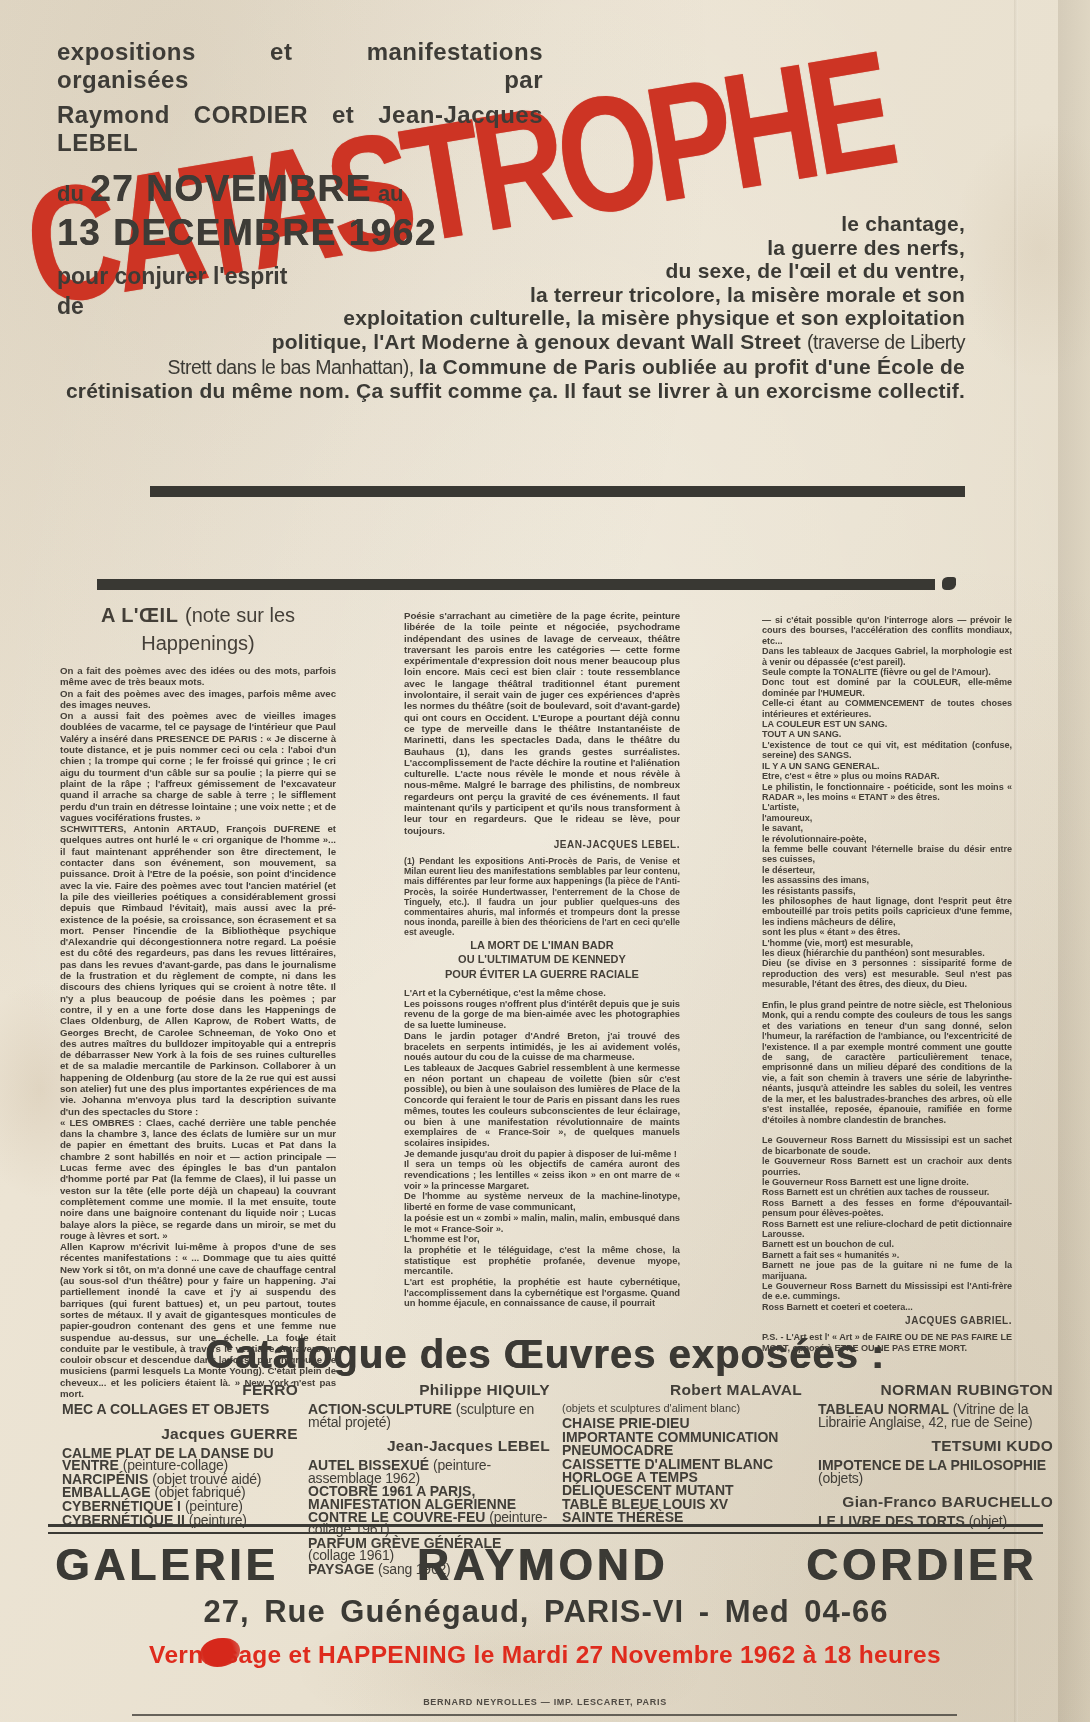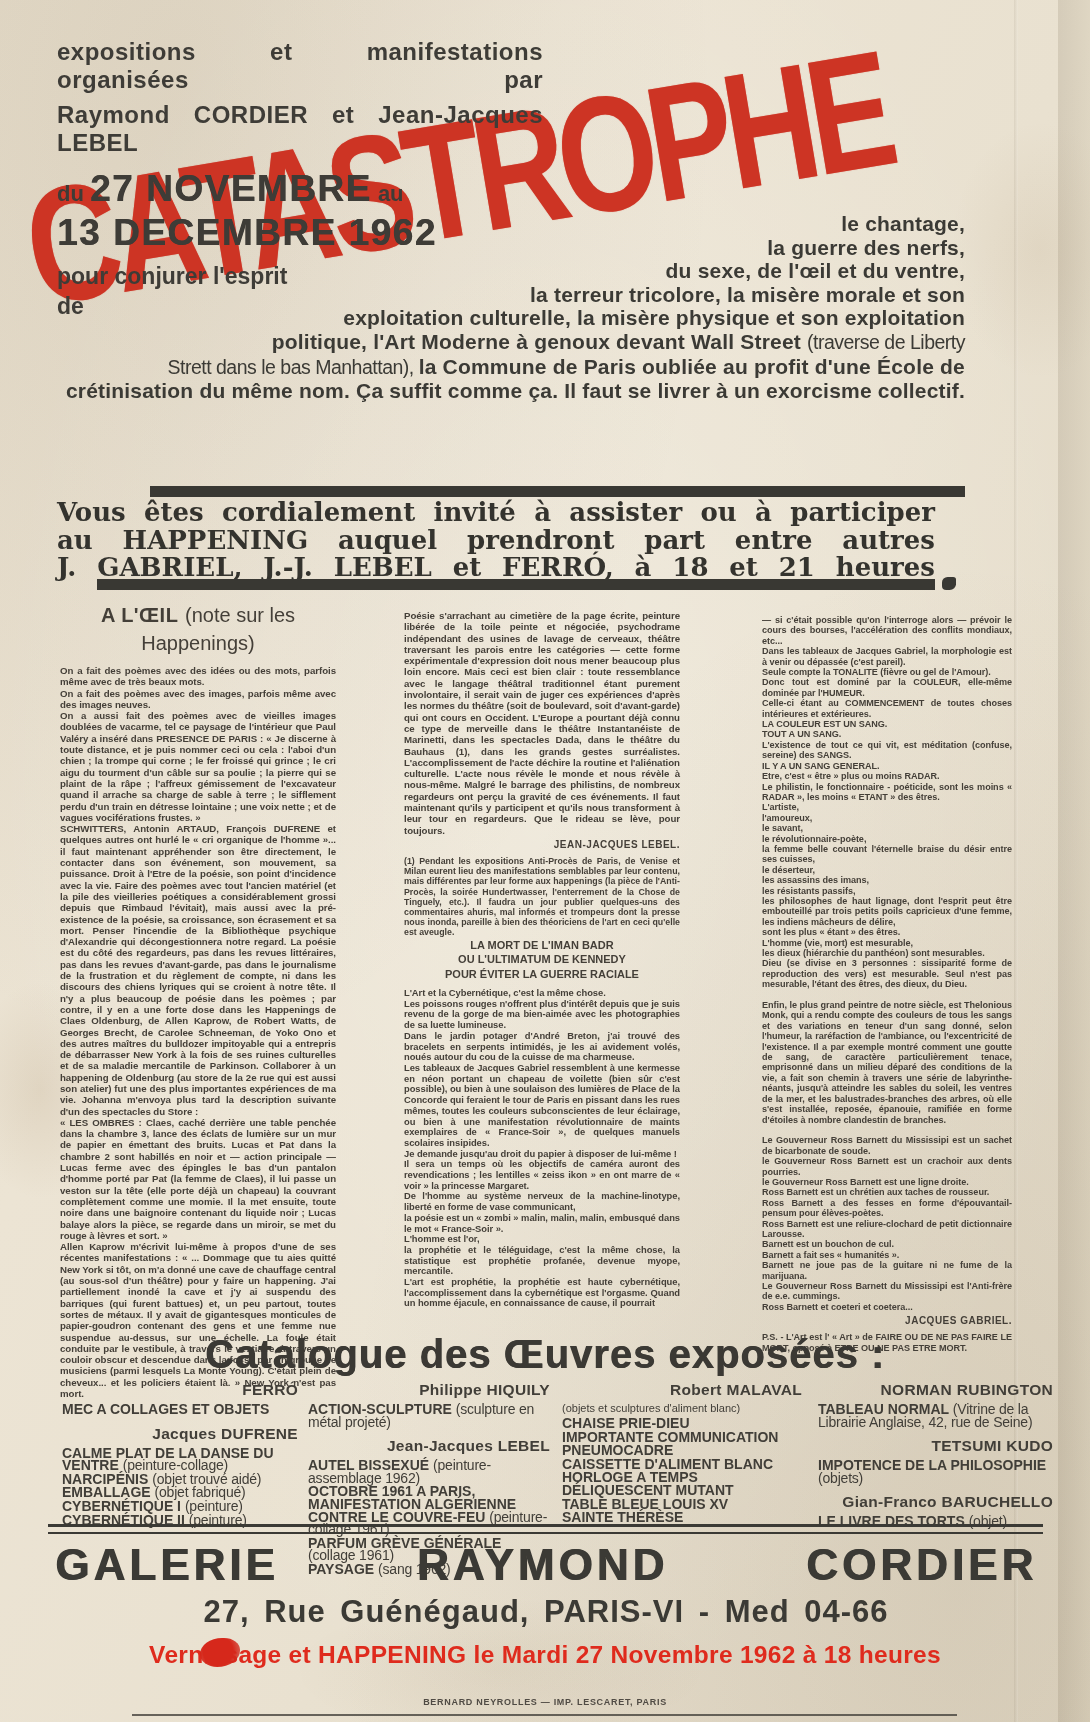--- a/index.html
+++ b/index.html
@@ -129,25 +129,20 @@
     <div>la guerre des nerfs,</div>
     <div>du sexe, de l'œil et du ventre,</div>
     <div>la terreur tricolore, la misère morale et son</div>
     <div>exploitation culturelle, la misère physique et son exploitation</div>
     <div><span>politique, l'Art Moderne à genoux devant Wall Street </span><span class="lt">(traverse de Liberty</span></div>
     <div><span class="lt">Strett dans le bas Manhattan), </span><span>la Commune de Paris oubliée au profit d'une École de</span></div>
     <div>crétinisation du même nom.  Ça suffit comme ça.  Il faut se livrer à un exorcisme collectif.</div>
   </div>
 
   <div class="bar bar1"></div>
-  <div class="invitation">
-    <div class="inv-line">Vous êtes cordialement invité à assister ou à participer</div>
-    <div class="inv-line">au HAPPENING auquel prendront part entre autres</div>
-    <div class="inv-line">J. GABRIEL, J.-J. LEBEL et FERRÓ, à 18 et 21 heures</div>
-  </div>
   <div class="bar bar2"></div>
   <div class="bar2-blob"></div>
 
   <section class="col col1">
     <h2><span class="big">A L'ŒIL</span> <span class="note">(note sur les Happenings)</span></h2>
     <div class="body prelines">On a fait des poèmes avec des idées ou des mots, parfois même avec de très beaux mots.
 On a fait des poèmes avec des images, parfois même avec des images neuves.
 On a aussi fait des poèmes avec de vieilles images doublées de vacarme, tel ce paysage de l'intérieur que Paul Valéry a inséré dans PRESENCE DE PARIS : « Je discerne à toute distance, et je puis nommer ceci ou cela : l'aboi d'un chien ; la trompe qui corne ; le fer froissé qui grince ; le cri aigu du tourment d'un câble sur sa poulie ; la pierre qui se plaint de la râpe ; l'affreux gémissement de l'excavateur quand il arrache sa charge de sable à terre ; le sifflement perdu d'un train en détresse lointaine ; une voix nette ; et de vagues vociférations frustes. »
 SCHWITTERS, Antonin ARTAUD, François DUFRENE et quelques autres ont hurlé le « cri organique de l'homme »... il faut maintenant appréhender son être directement, le contacter dans son événement, son mouvement, sa puissance. Droit à l'Etre de la poésie, son point d'incidence avec la vie. Faire des poèmes avec tout l'ancien matériel (et la pile des vieilleries poétiques a considérablement grossi depuis que Rimbaud l'évitait), mais aussi avec la pré-existence de la poésie, sa croissance, son écrasement et sa mort. Penser l'incendie de la Bibliothèque psychique d'Alexandrie qui décongestionnera notre regard. La poésie est du côté des regardeurs, pas dans les revues littéraires, pas dans les revues d'avant-garde, pas dans le journalisme de la frustration et du règlement de compte, ni dans les discours des chiens lyriques qui se croient à notre tête. Il n'y a plus beaucoup de poésie dans les poèmes ; par contre, il y en a une forte dose dans les Happenings de Claes Oldenburg, de Allen Kaprow, de Robert Watts, de Georges Brecht, de Carolee Schneeman, de Yoko Ono et des autres maîtres du bulldozer impitoyable qui a entrepris de débarrasser New York à la fois de ses ruines culturelles et de sa maladie mercantile de Parkinson. Collaborer à un happening de Oldenburg (au store de la 2e rue qui est aussi son atelier) fut une des plus importantes expériences de ma vie. Johanna m'envoya plus tard la description suivante d'un des spectacles du Store :
 « LES OMBRES : Claes, caché derrière une table penchée dans la chambre 3, lance des éclats de lumière sur un mur de papier en émettant des bruits. Lucas et Pat dans la chambre 2 sont habillés en noir et — action principale — Lucas ferme avec des épingles le bas d'un pantalon d'homme porté par Pat (la femme de Claes), il lui passe un veston sur la tête (elle porte déjà un chapeau) la couvrant complètement comme une momie. Il la met ensuite, toute noire dans une baignoire contenant du liquide noir ; Lucas balaye alors la pièce, se regarde dans un miroir, se met du rouge à lèvres et sort. »
@@ -218,21 +213,21 @@
   </section>
 
   <div class="cat-heading">Catalogue des Œuvres exposées :</div>
 
   <div class="cat-col cat-c0">
     <div class="artist">
       <div class="artist-name">FERRÓ</div>
       <div class="work"><span class="wt">MEC A COLLAGES ET OBJETS</span> <span class="wn"></span></div>
     </div>
     <div class="artist">
-      <div class="artist-name">Jacques DUFRENE</div>
+      <div class="artist-name">Jacques GUERRE</div>
       <div class="work"><span class="wt">CALME PLAT DE LA DANSE DU VENTRE</span> <span class="wn">(peinture-collage)</span></div>
       <div class="work"><span class="wt">NARCIPÉNIS</span> <span class="wn">(objet trouvé aidé)</span></div>
       <div class="work"><span class="wt">EMBALLAGE</span> <span class="wn">(objet fabriqué)</span></div>
       <div class="work"><span class="wt">CYBERNÉTIQUE I</span> <span class="wn">(peinture)</span></div>
       <div class="work"><span class="wt">CYBERNÉTIQUE II</span> <span class="wn">(peinture)</span></div>
     </div>
   </div>
 
   <div class="cat-col cat-c1">
     <div class="artist">

